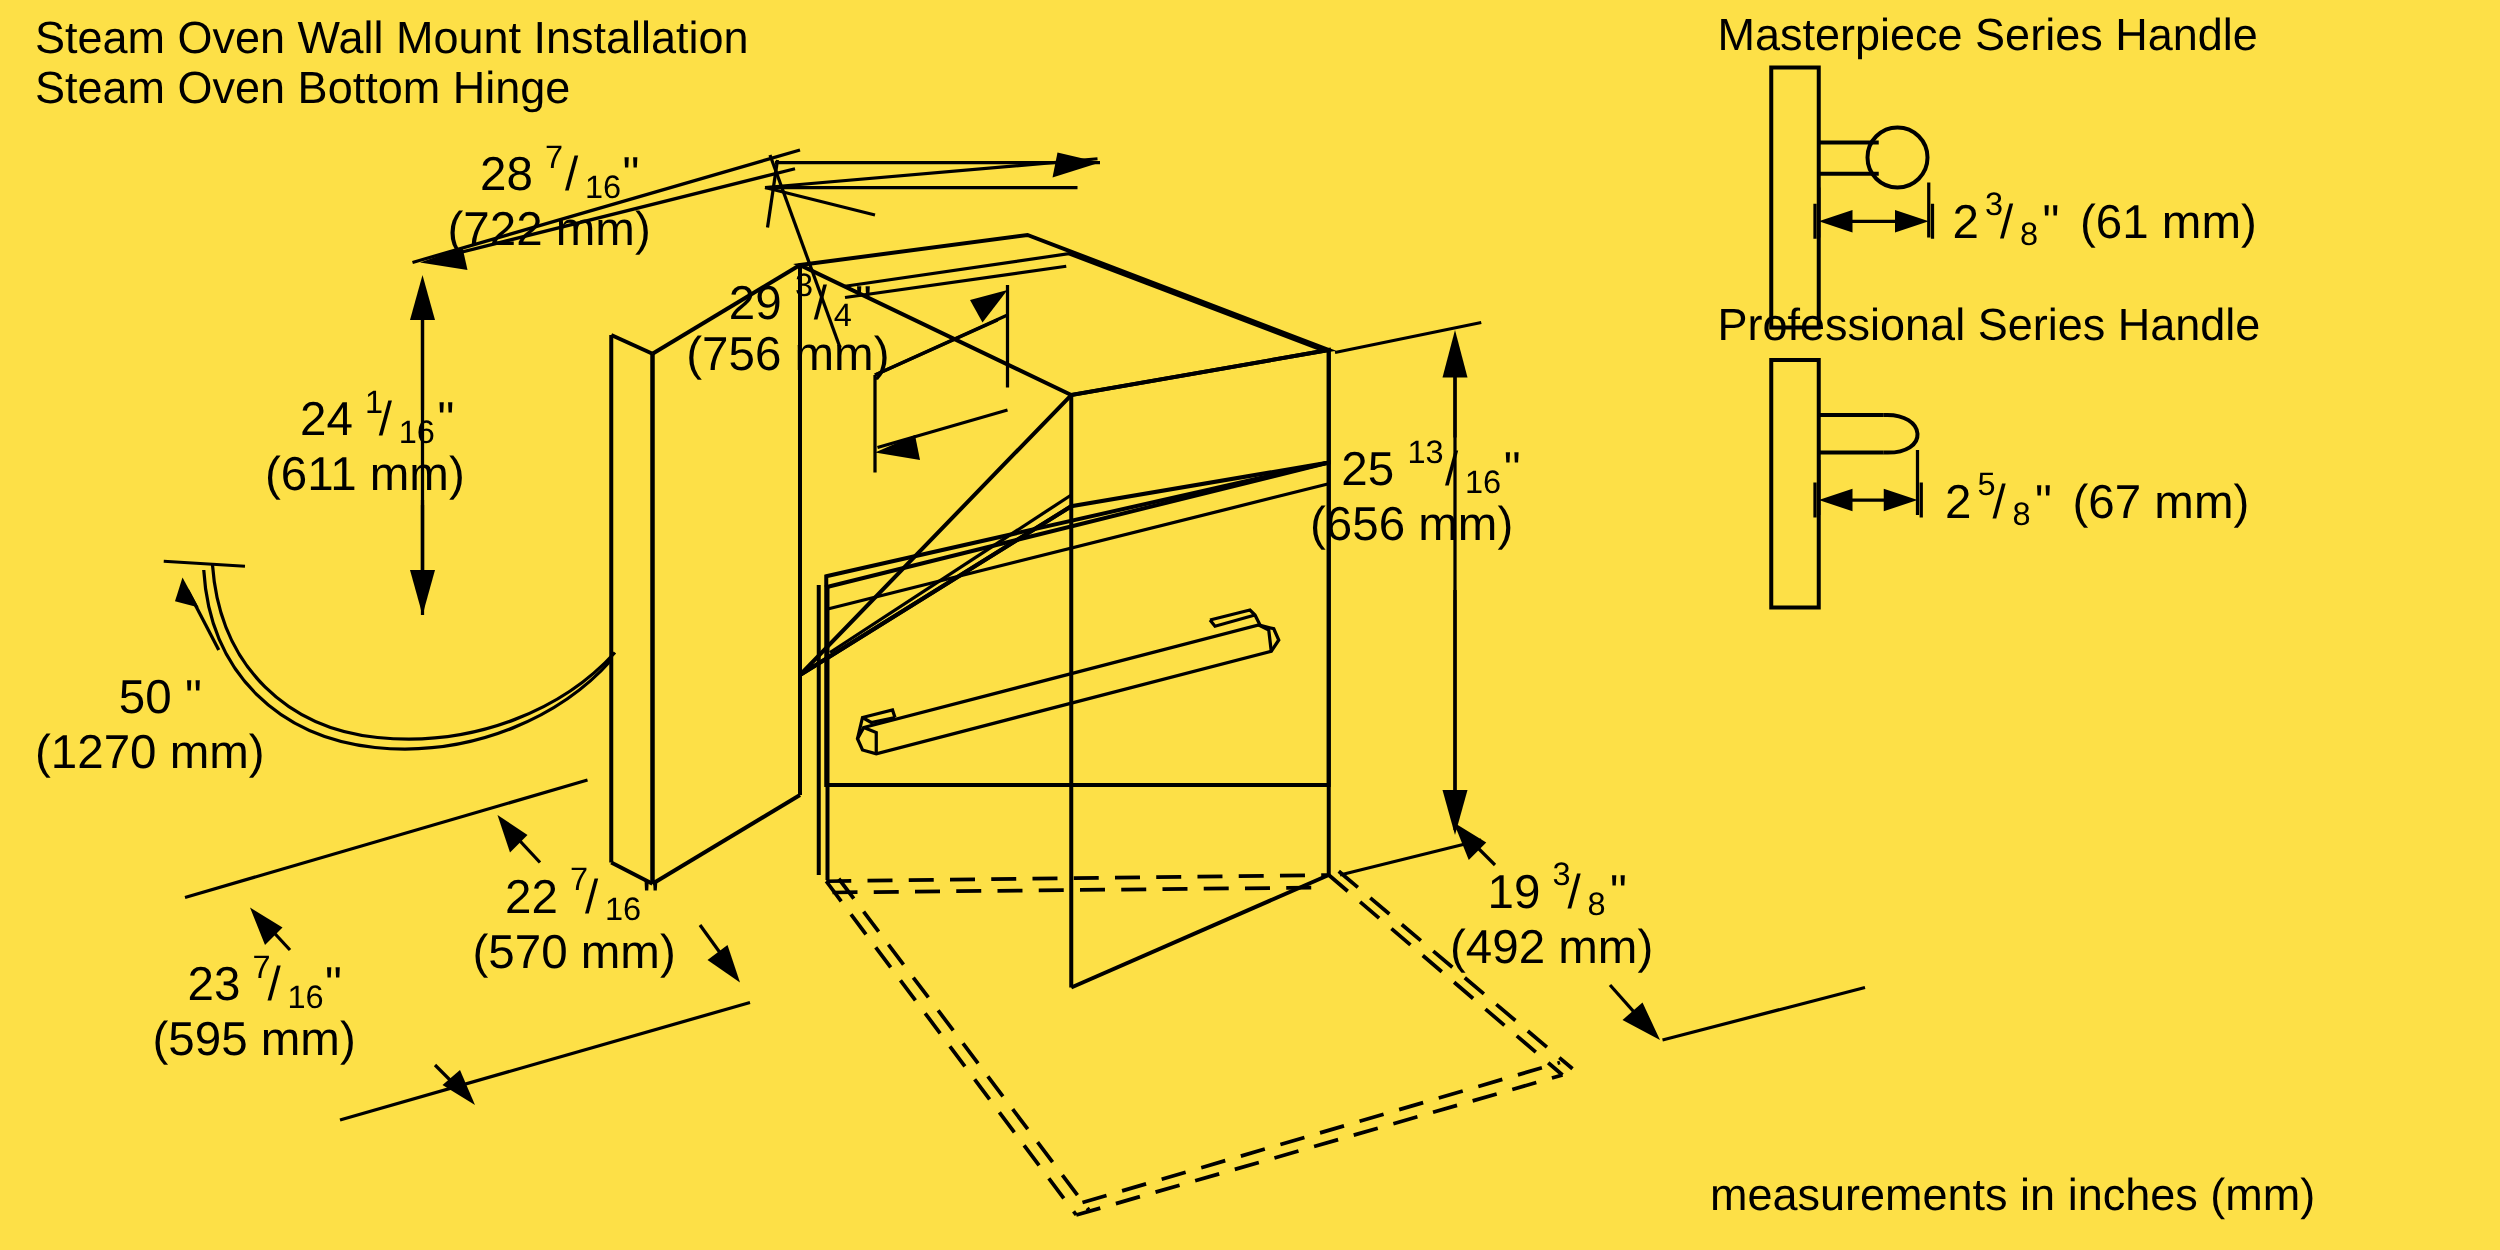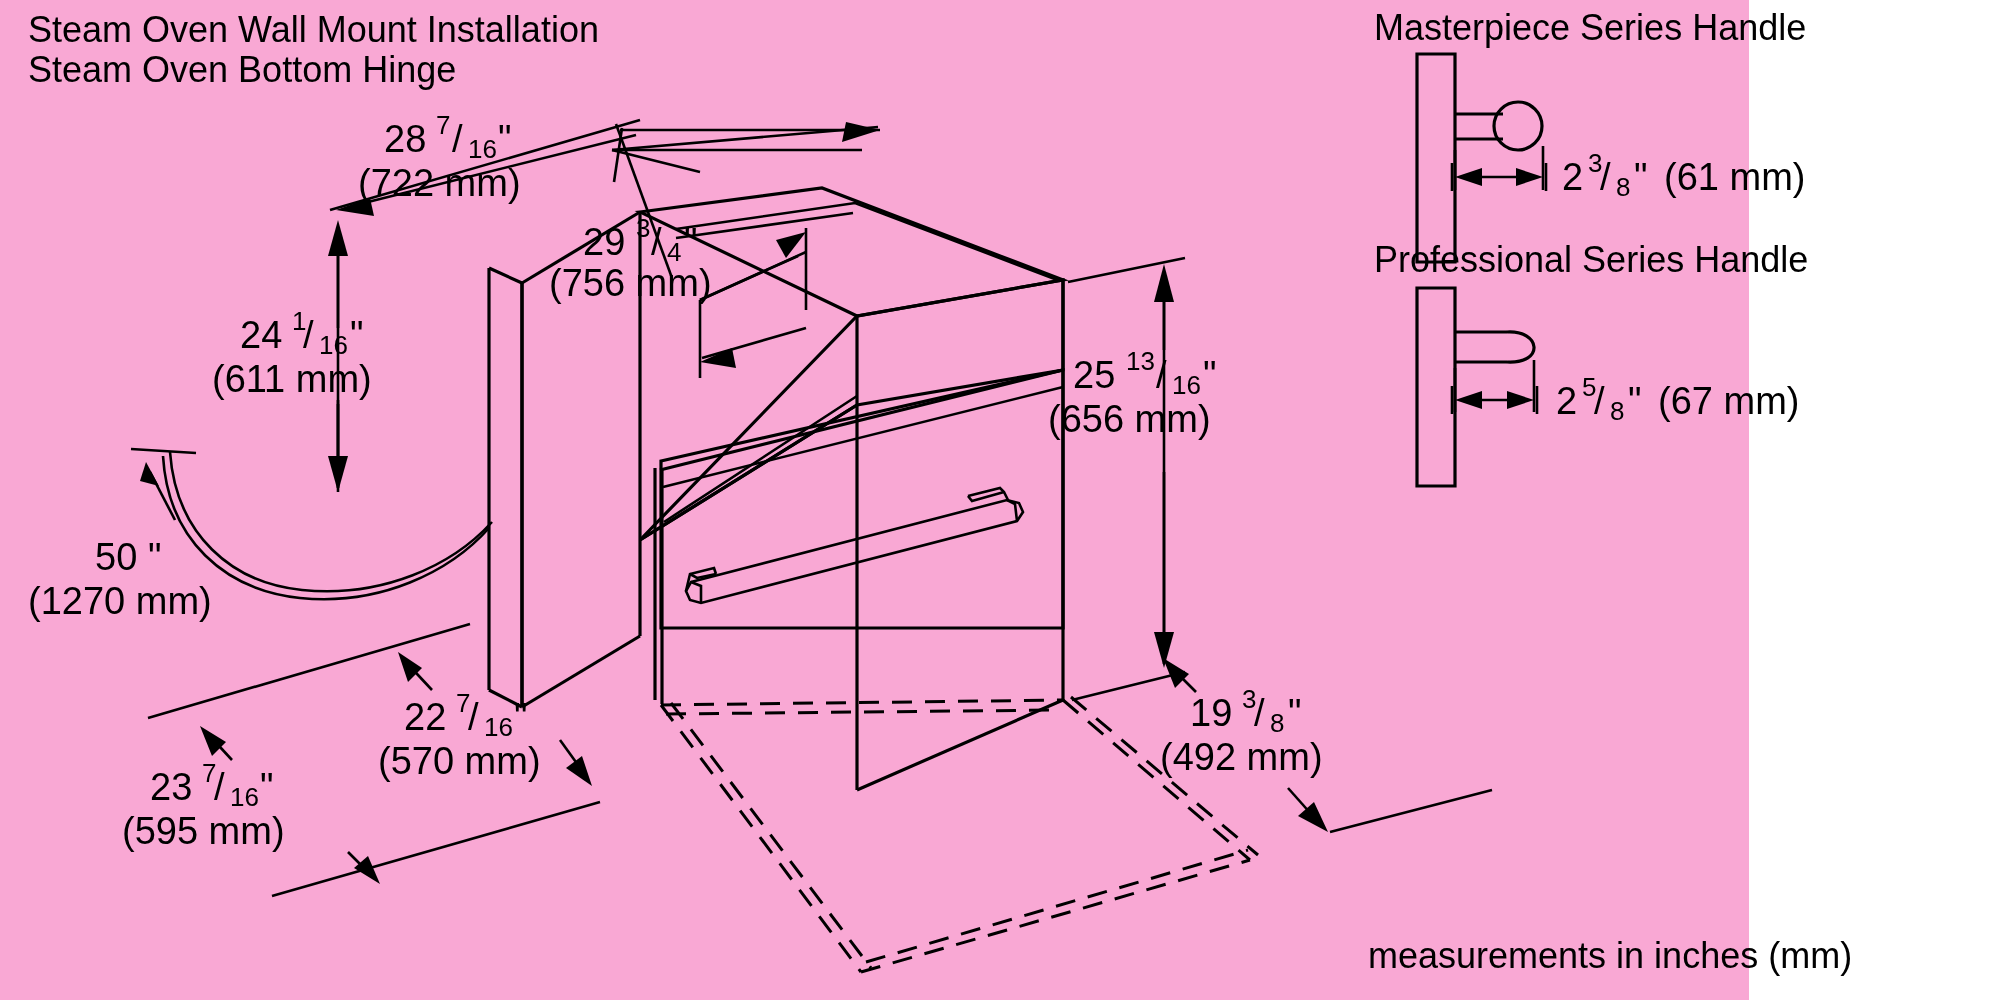--- a/index.html
+++ b/index.html
@@ -1,18 +1,18 @@
 <!DOCTYPE html>
 <html><head>
 <meta charset="utf-8">
 <style>
   html,body{margin:0;padding:0;background:#ffffff;}
   body{width:2000px;height:1000px;overflow:hidden;
        font-family:"Liberation Sans",sans-serif;color:#000;}
-  #sheet{position:relative;width:1749px;height:1000px;background:#f9a8d4;}
+  #sheet{position:relative;width:2000px;height:1000px;background:#fde047;}
   svg{display:block;}
   .t{font-family:"Liberation Sans",sans-serif;fill:#000;}
   .title{font-size:36px;}
   .sub{font-size:36px;}
   .note{font-size:36px;}
   .num{font-size:38px;}
   .sup{font-size:26px;}
   .sub2{font-size:26px;}
   .ln{fill:none;stroke:#000;stroke-width:3.2;stroke-linejoin:miter;stroke-linecap:butt;}
   .lnthin{fill:none;stroke:#000;stroke-width:2.6;}

